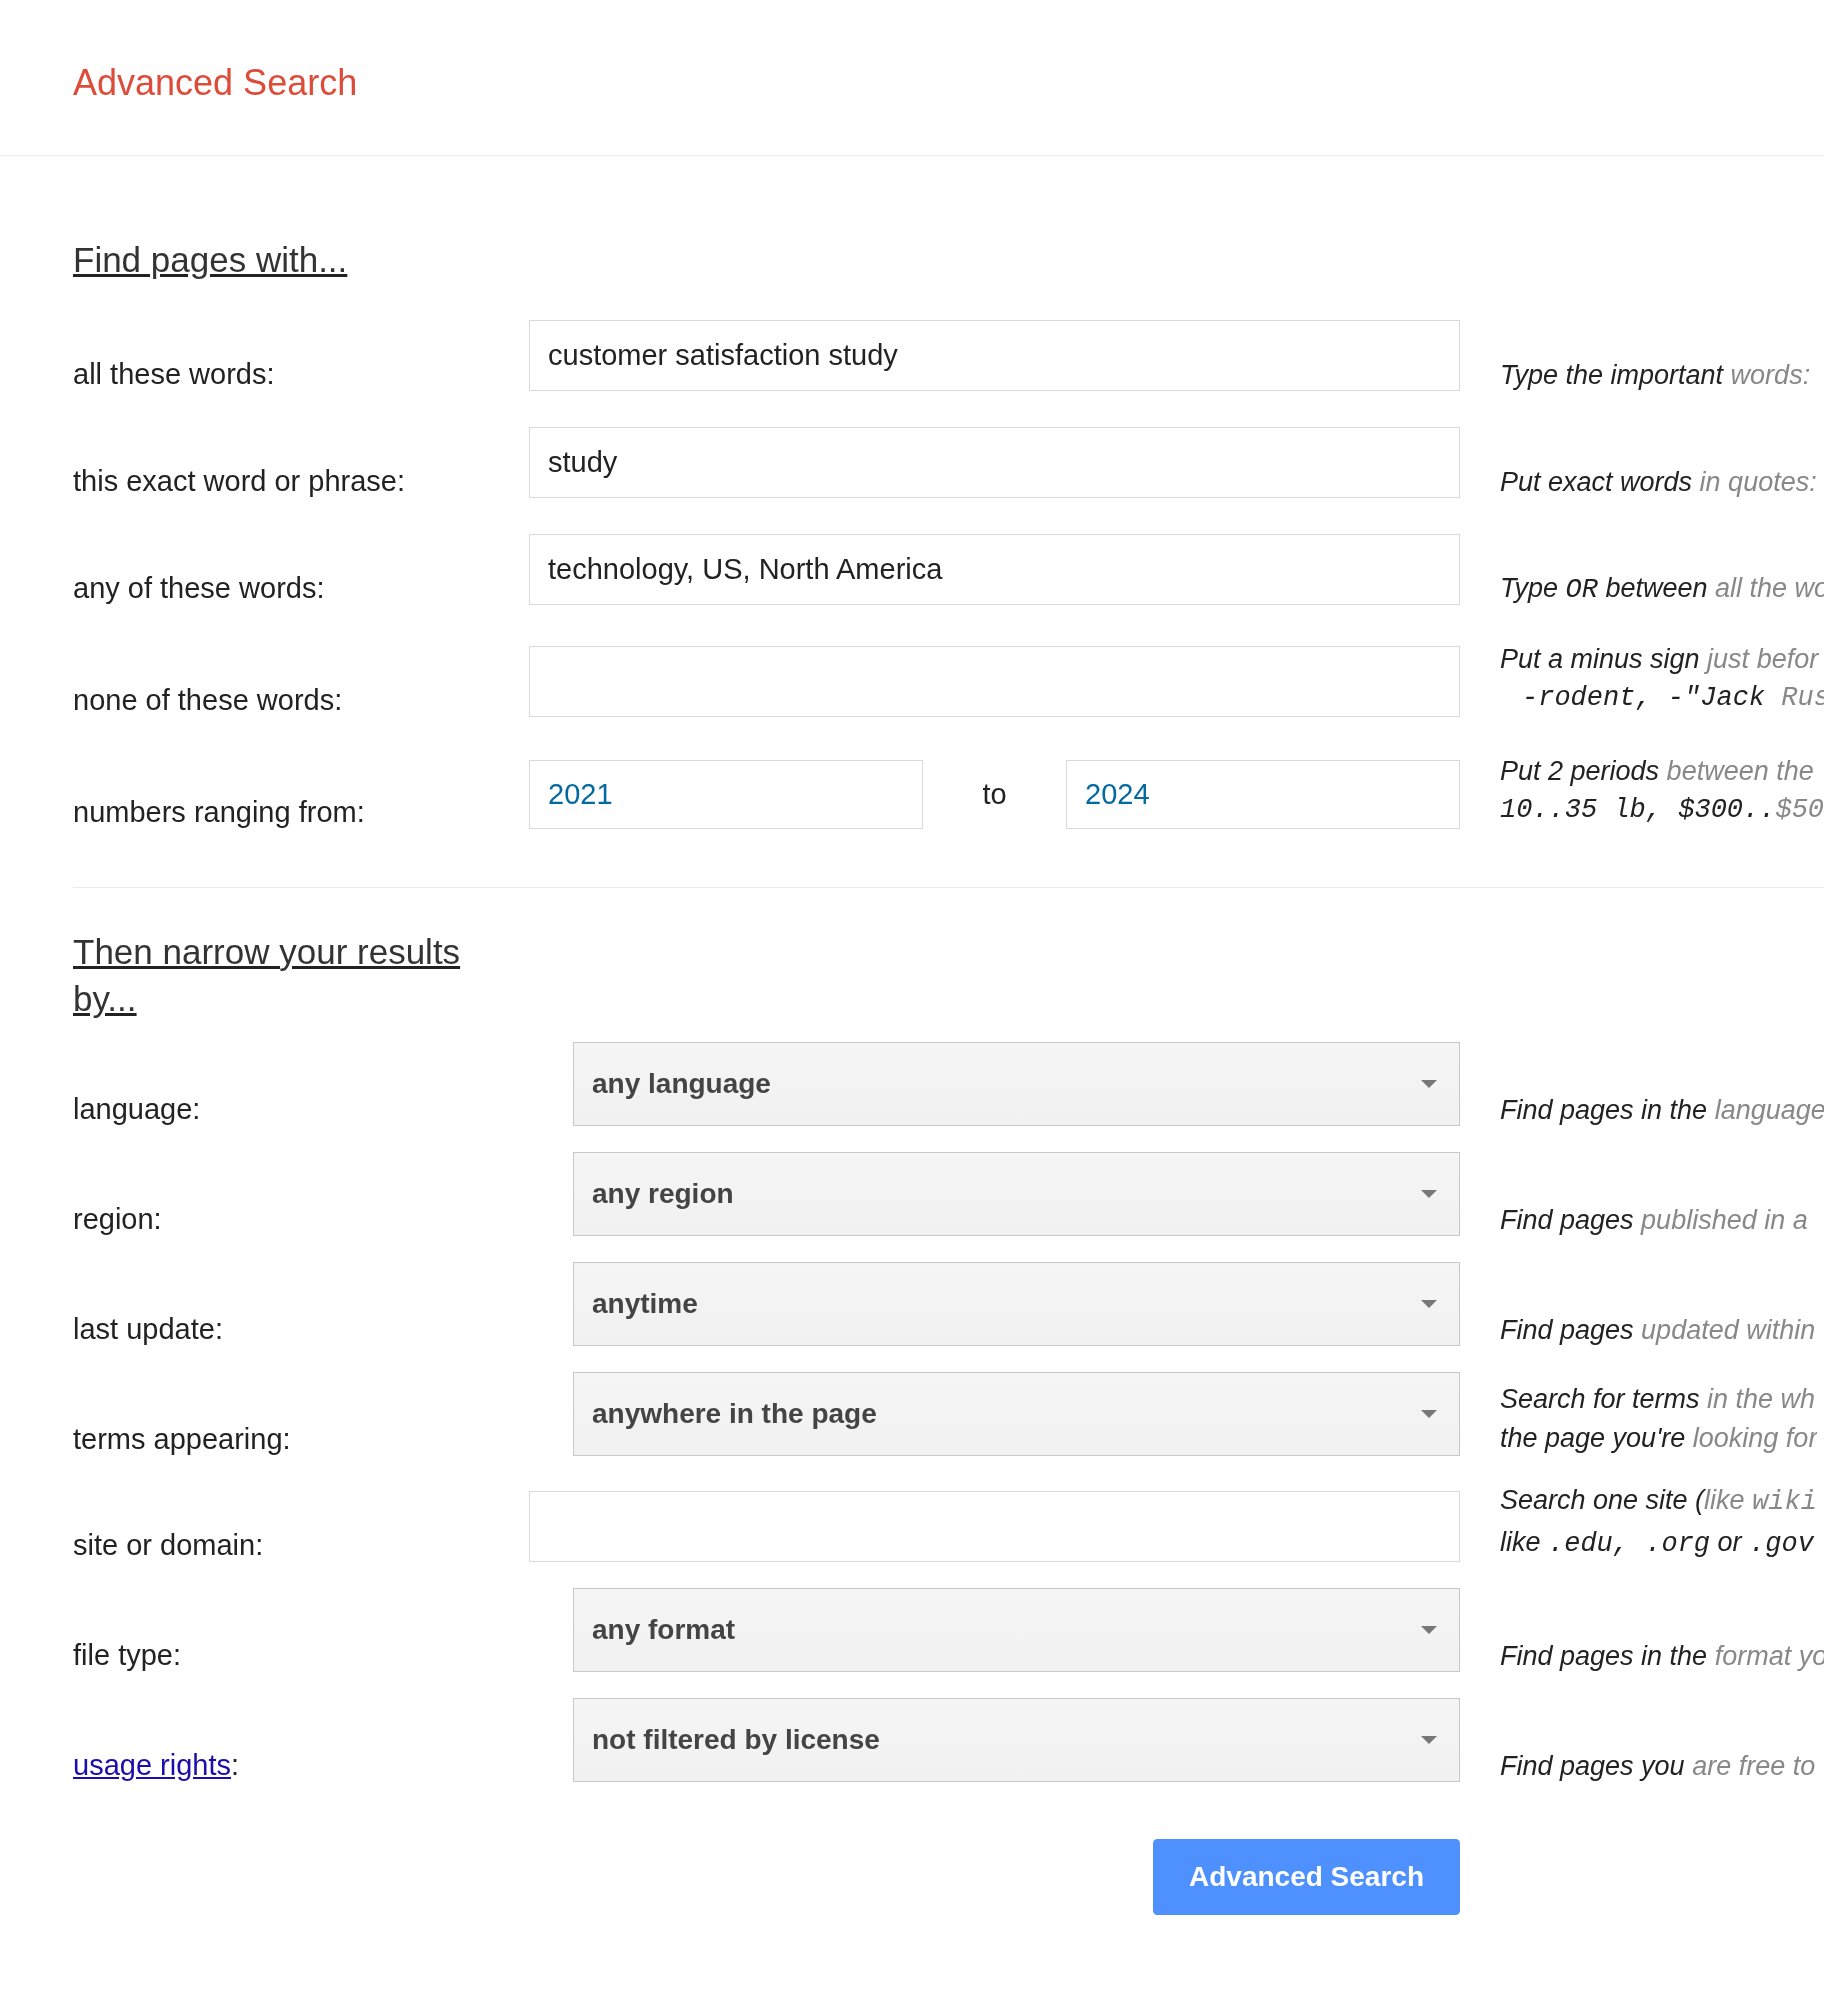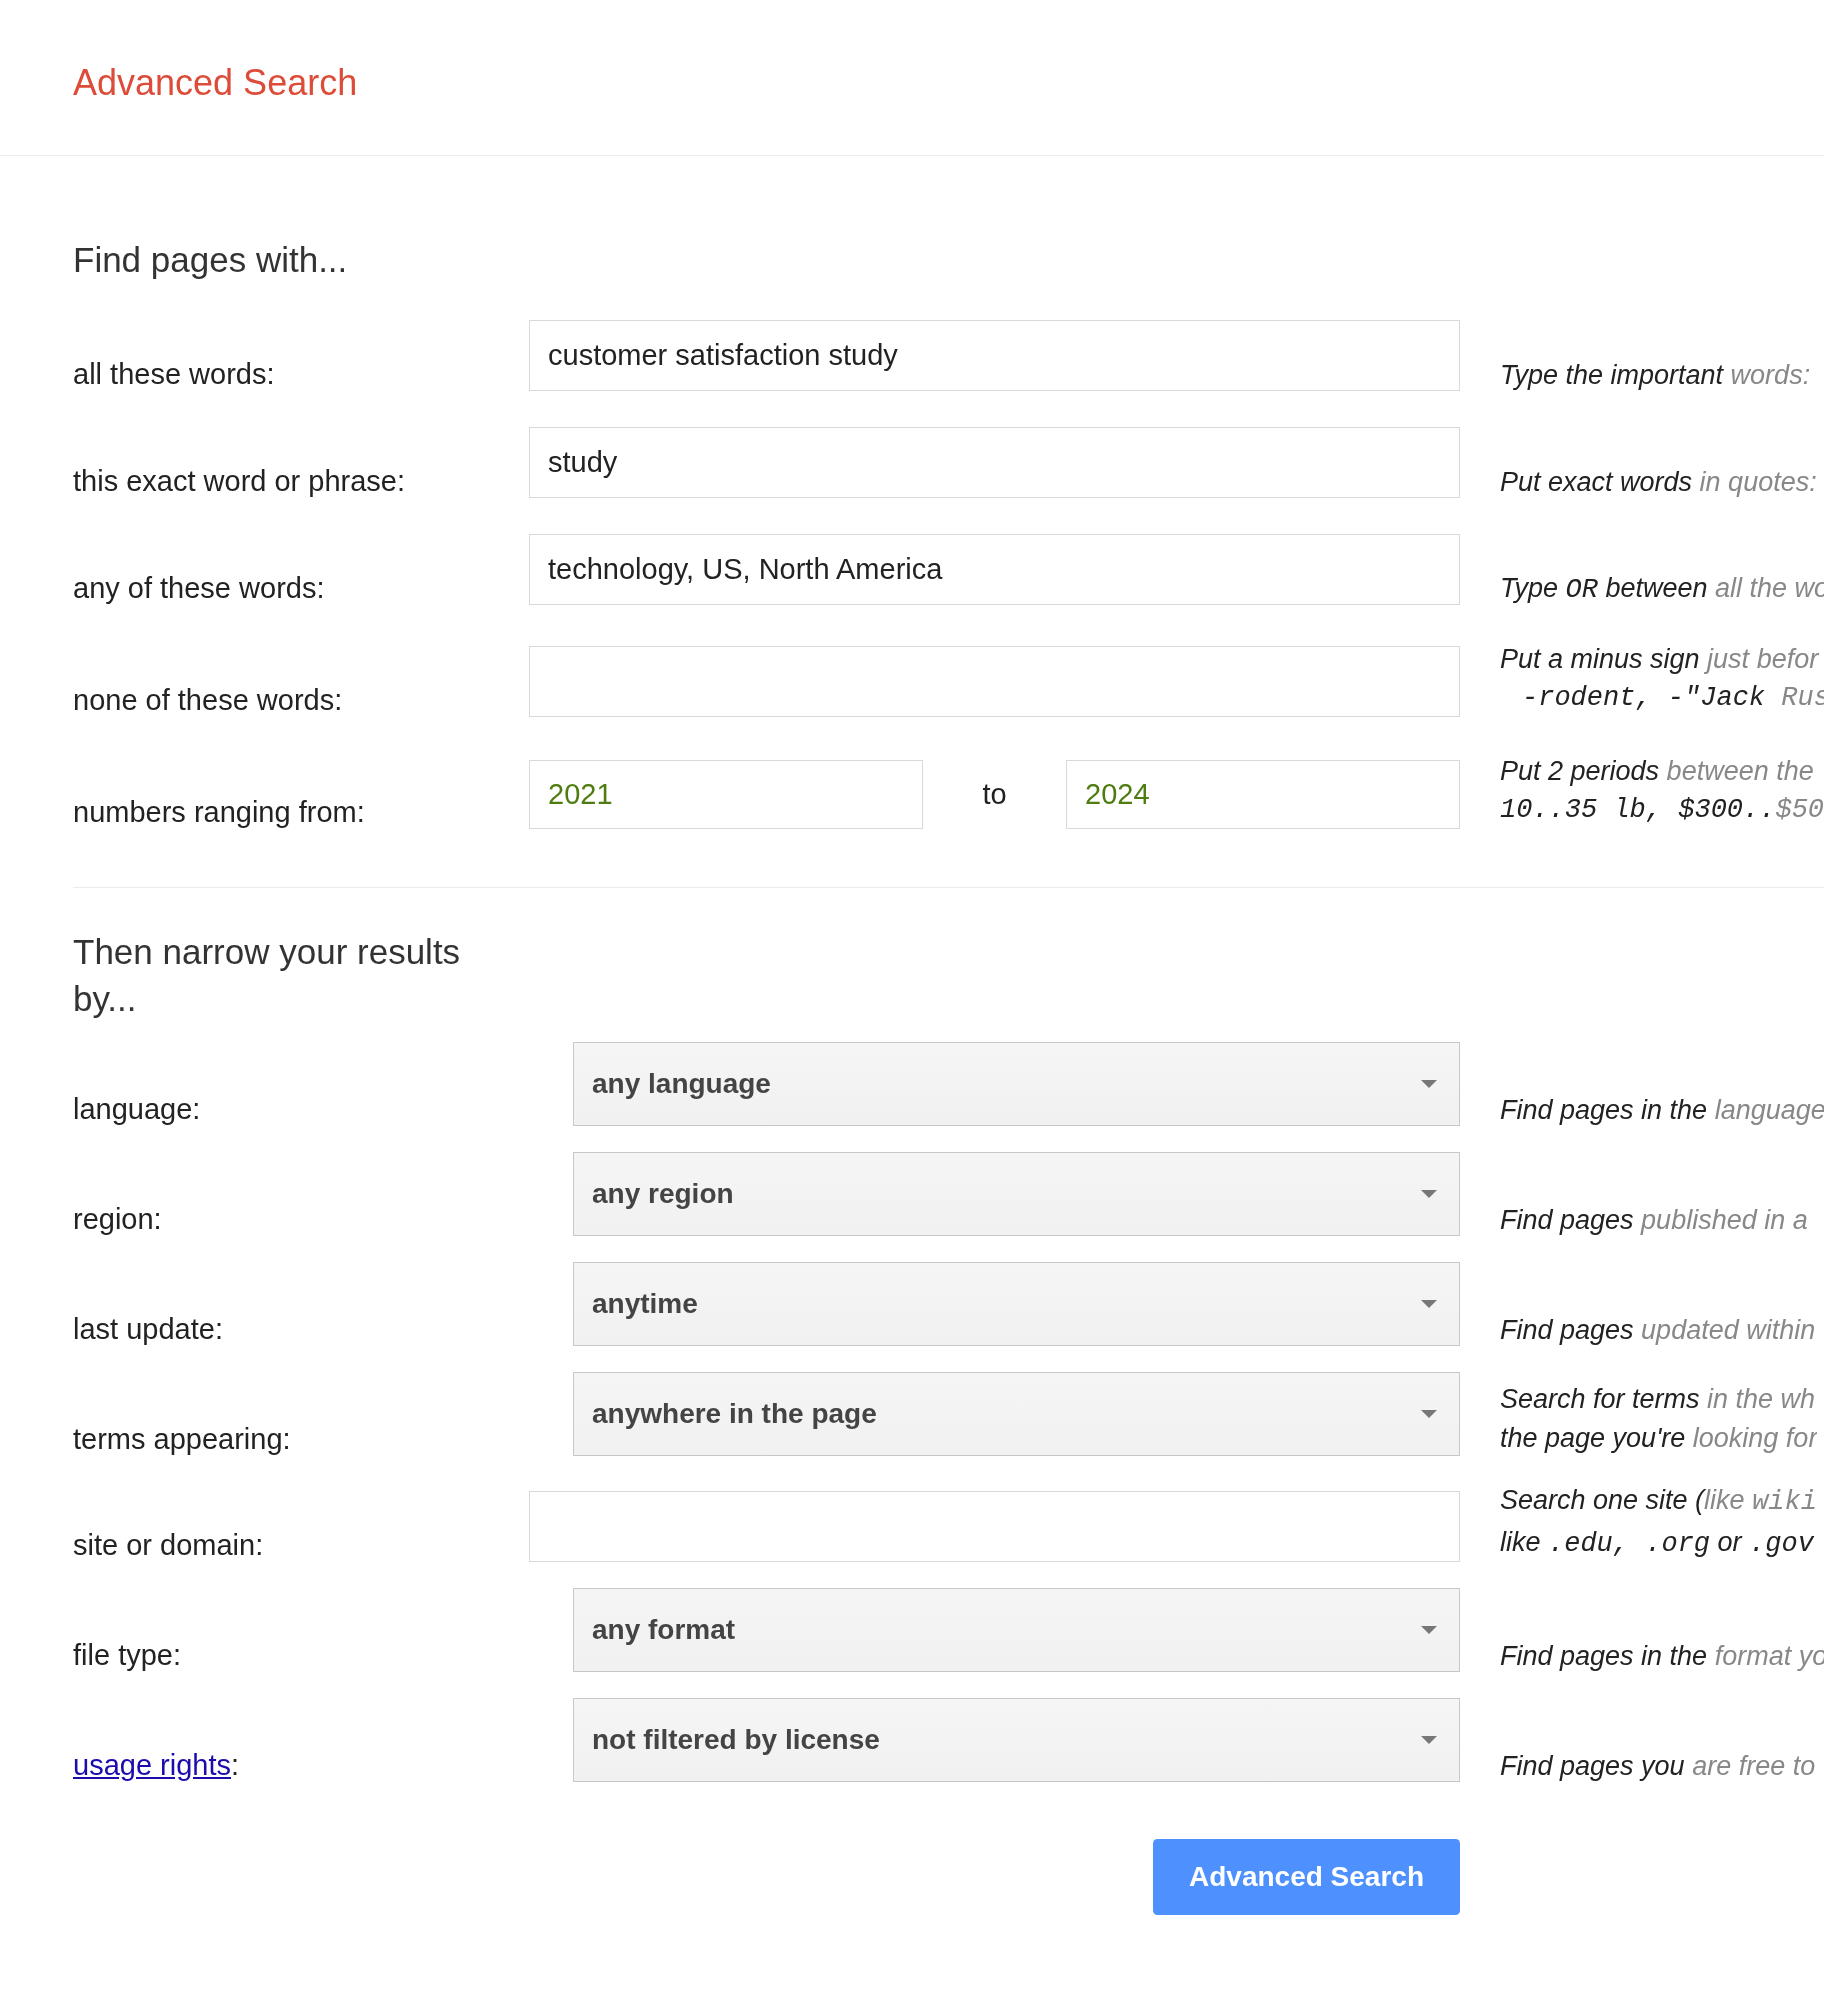--- a/index.html
+++ b/index.html
@@ -27,20 +27,21 @@
     margin: 0;
   }
   .content {
     padding: 0 0 0 73px;
   }
   .section-heading-row {
     display: flex;
     align-items: flex-end;
     padding-top: 84px;
     padding-bottom: 22px;
+    text-decoration: underline;
   }
   .section-heading {
     color: #333;
     font-size: 35px;
     font-weight: 400;
     margin: 0;
     width: 456px;
     flex: 0 0 456px;
   }
   .form-row {
@@ -80,21 +81,21 @@
     color: #222;
   }
   .num-input {
     width: 394px;
     height: 69px;
     border: 1.5px solid #d9d9d9;
     background: #fff;
     font-size: 29px;
     padding: 0 18px;
     font-family: Arial, Helvetica, sans-serif;
-    color: #4d7c0f;
+    color: #0369a1;
   }
   .num-to {
     flex: 1 1 auto;
     text-align: center;
     font-size: 29px;
     color: #222;
   }
   .select-wrap {
     width: 100%;
     height: 84px;

